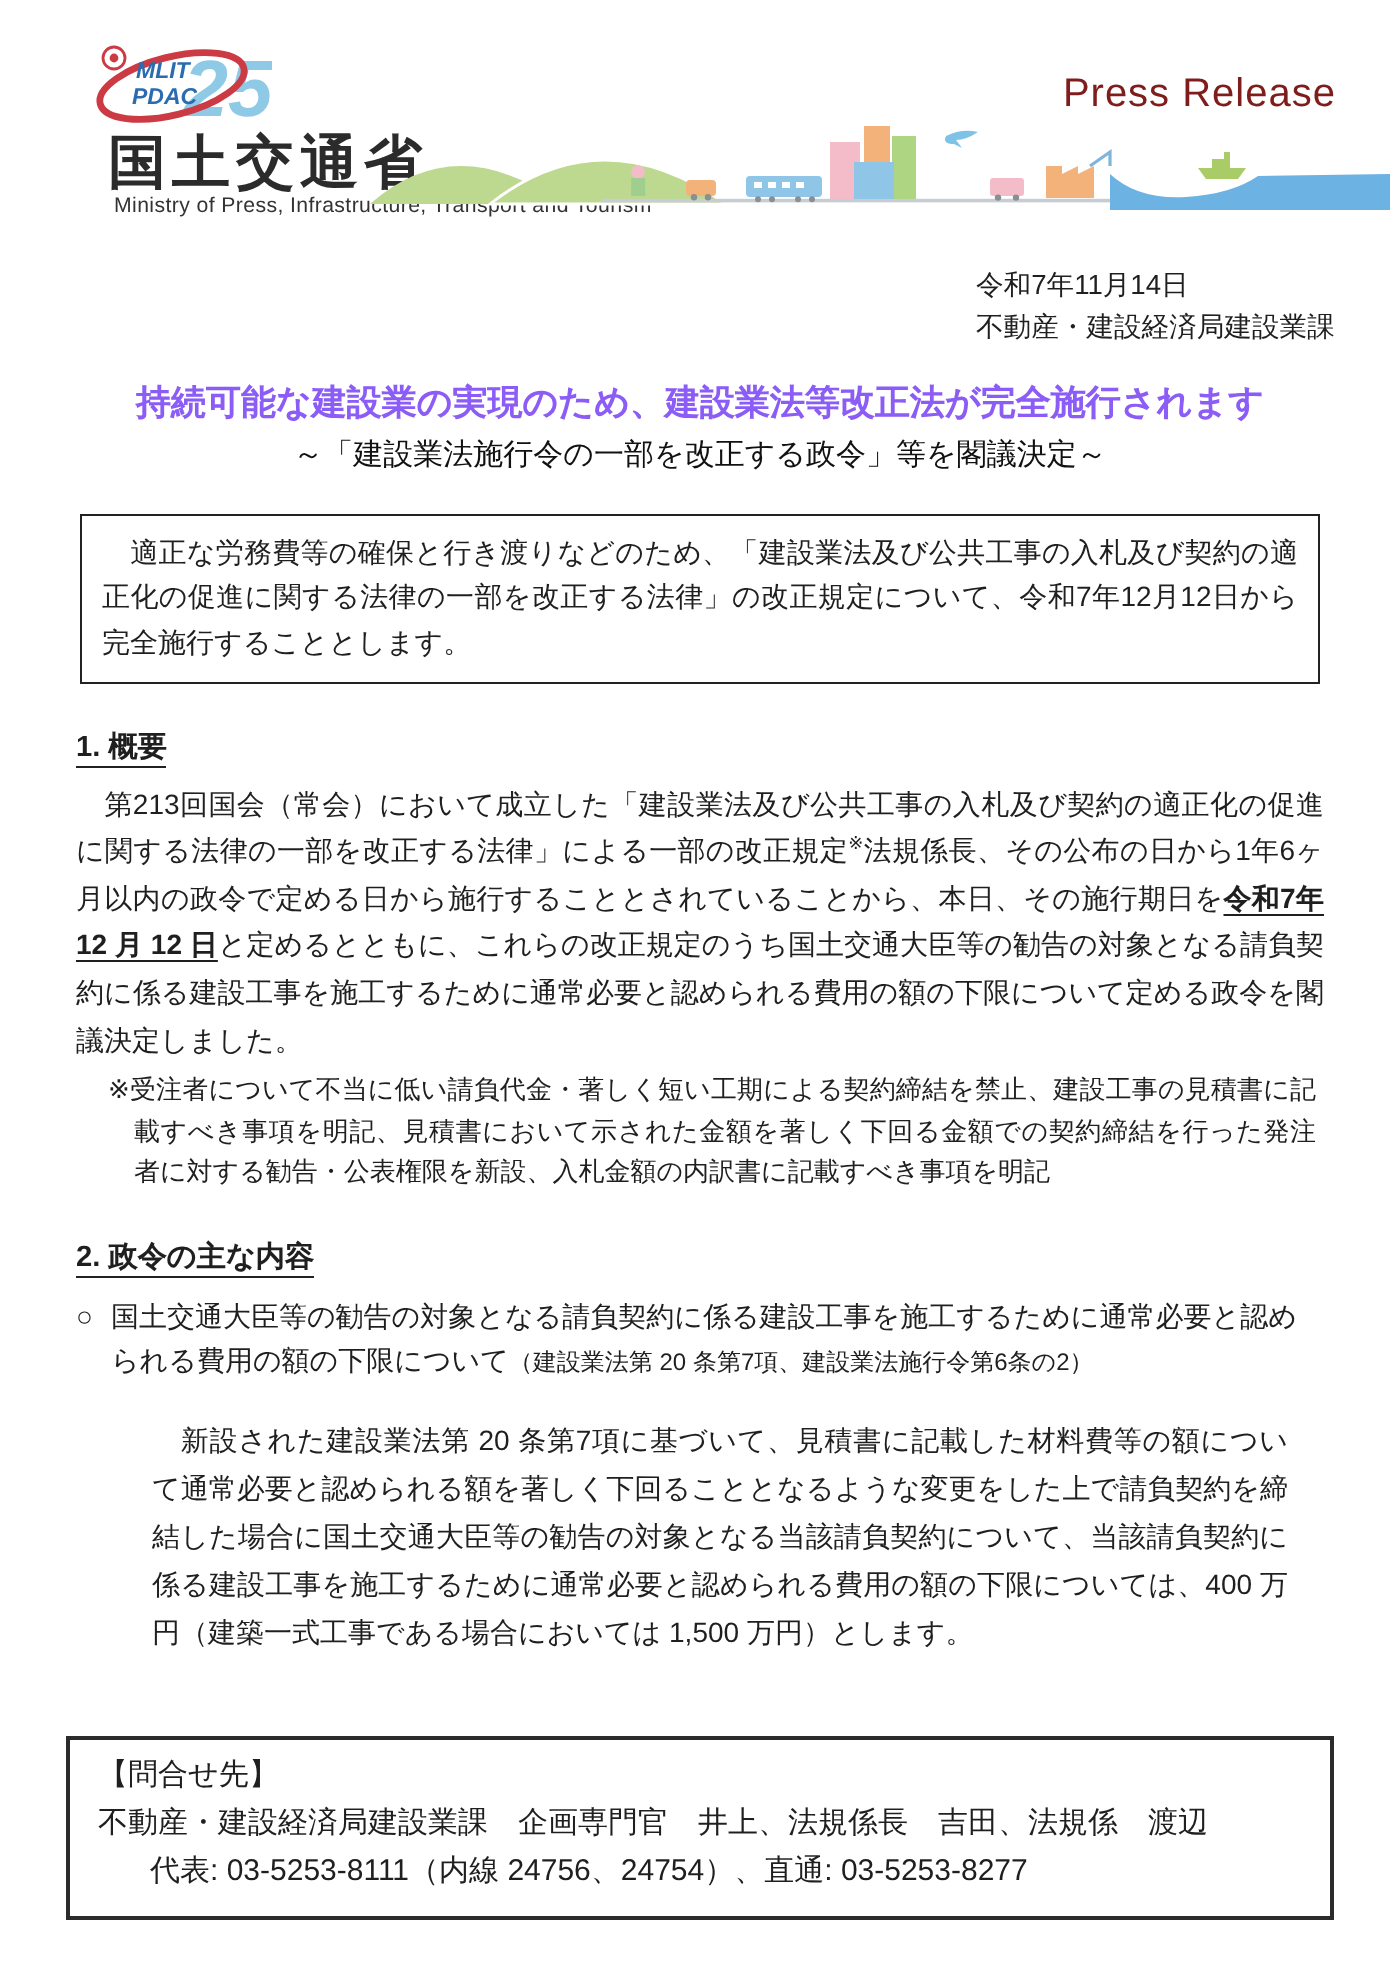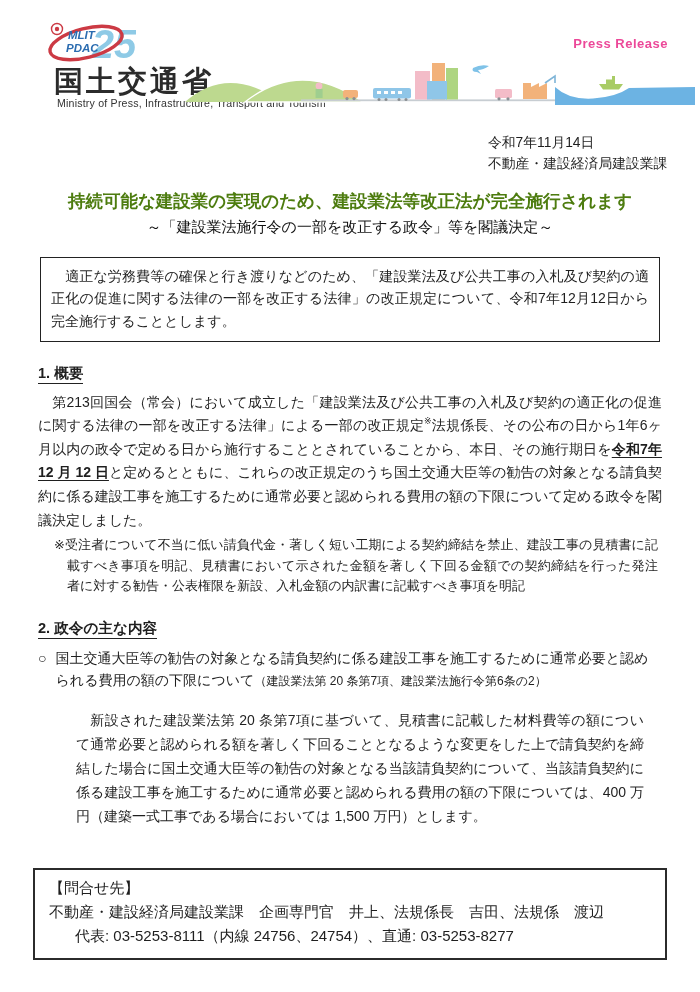--- a/index.html
+++ b/index.html
@@ -18,32 +18,32 @@
     position:absolute;left:54px;top:62px;
     font-size:29px;font-weight:700;letter-spacing:3px;color:#2b2b2b;
   }
   .ministry-en{
     position:absolute;left:57px;top:97px;
     font-size:10.6px;color:#333;letter-spacing:.2px;
   }
   .banner{position:absolute;left:183px;top:56px;width:512px;height:56px;}
   .press-release{
     position:absolute;right:32px;top:36px;
-    font-size:13px;color:#ec4899;letter-spacing:.5px;font-weight:bold;
+    font-size:20px;color:#7f1d1d;letter-spacing:.5px;
   }
   
   .date-block{
     margin:14px 40px 14px 488px;
     font-size:13.8px;line-height:1.55;color:#1f1f1f;
     white-space:nowrap;
   }
   
   .doc-title{
     margin:10px 20px 0;
-    text-align:center;font-size:17.5px;font-weight:700;color:#4d7c0f;
+    text-align:center;font-size:17.5px;font-weight:700;color:#8b5cf6;
   }
   .doc-subtitle{
     margin:5px 20px 0;
     text-align:center;font-size:15px;color:#111;
   }
   
   .summary-box{
     margin:20px 40px 0;
     border:1.6px solid #222;
     padding:7px 10px 9px;

